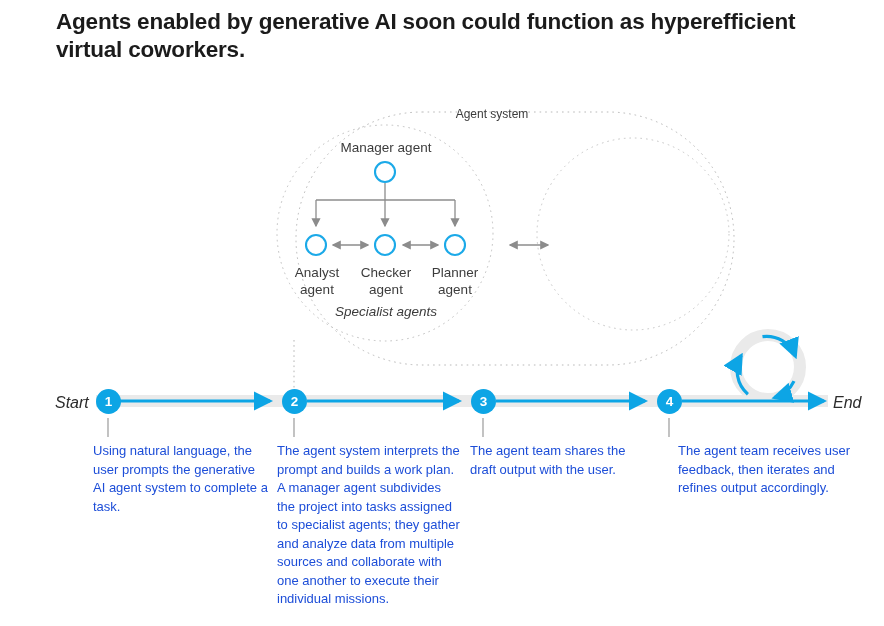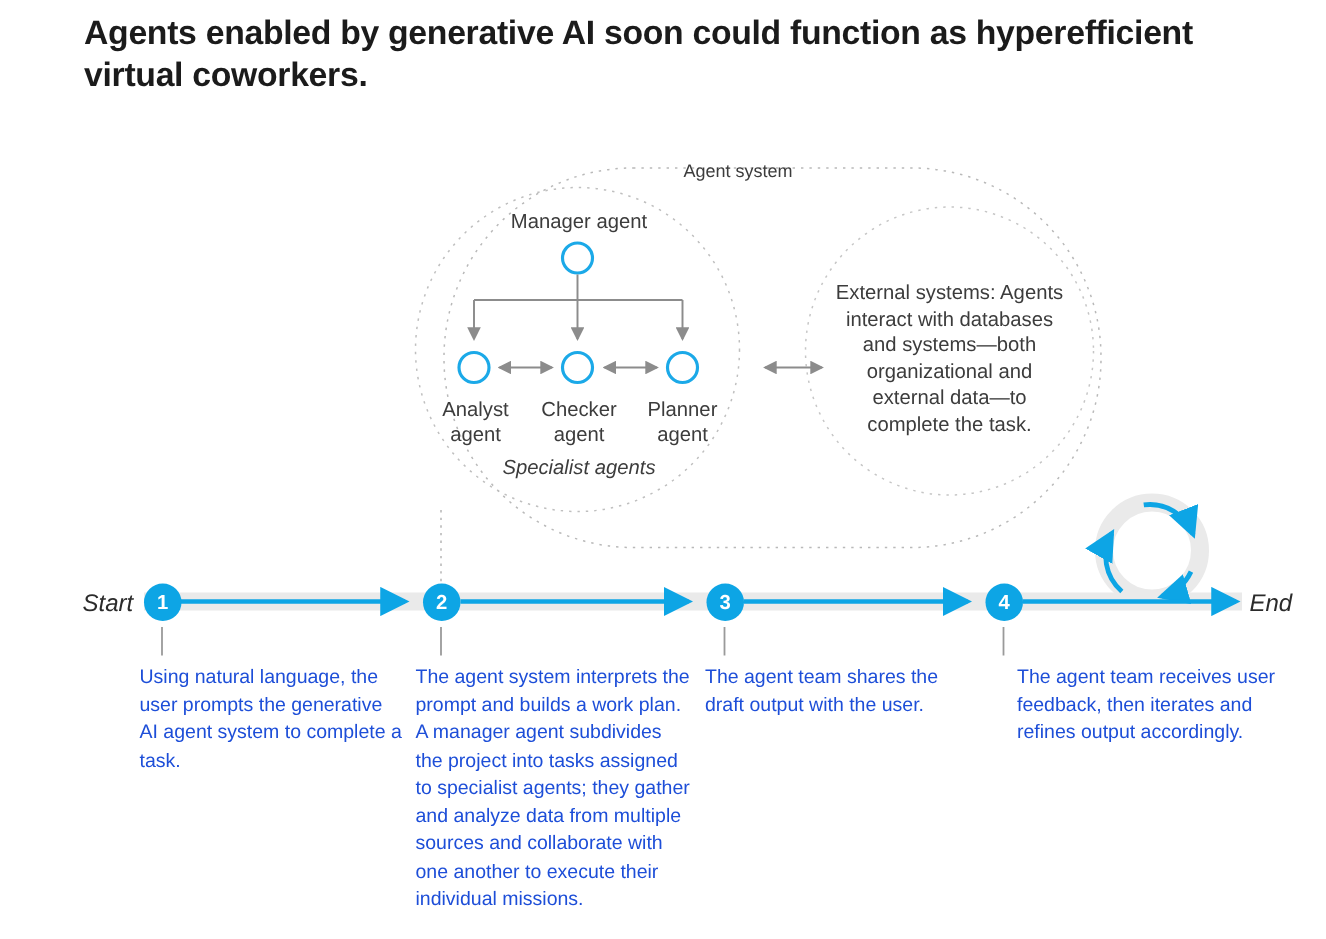--- a/index.html
+++ b/index.html
@@ -145,21 +145,20 @@
 
   <div class="lbl center" id="agent-system-label">Agent system</div>
   <div class="lbl center" id="manager-label">Manager agent</div>
 
   <div class="lbl center" id="analyst-label">Analyst<br>agent</div>
   <div class="lbl center" id="checker-label">Checker<br>agent</div>
   <div class="lbl center" id="planner-label">Planner<br>agent</div>
 
   <div class="lbl center italic" id="specialist-label">Specialist agents</div>
 
-  <div class="lbl center" id="external-label">External systems: Agents interact with databases and systems—both organizational and external data—to complete the task.</div>
 
   <div class="tl-edge" id="start-label">Start</div>
   <div class="tl-edge" id="end-label">End</div>
 
   <div class="tl-num" style="left:96px;top:389px;">1</div>
   <div class="tl-num" style="left:282px;top:389px;">2</div>
   <div class="tl-num" style="left:471px;top:389px;">3</div>
   <div class="tl-num" style="left:657px;top:389px;">4</div>
 
   <div class="step-text" id="step-text-1">Using natural language, the user prompts the generative AI agent system to complete a task.</div>

